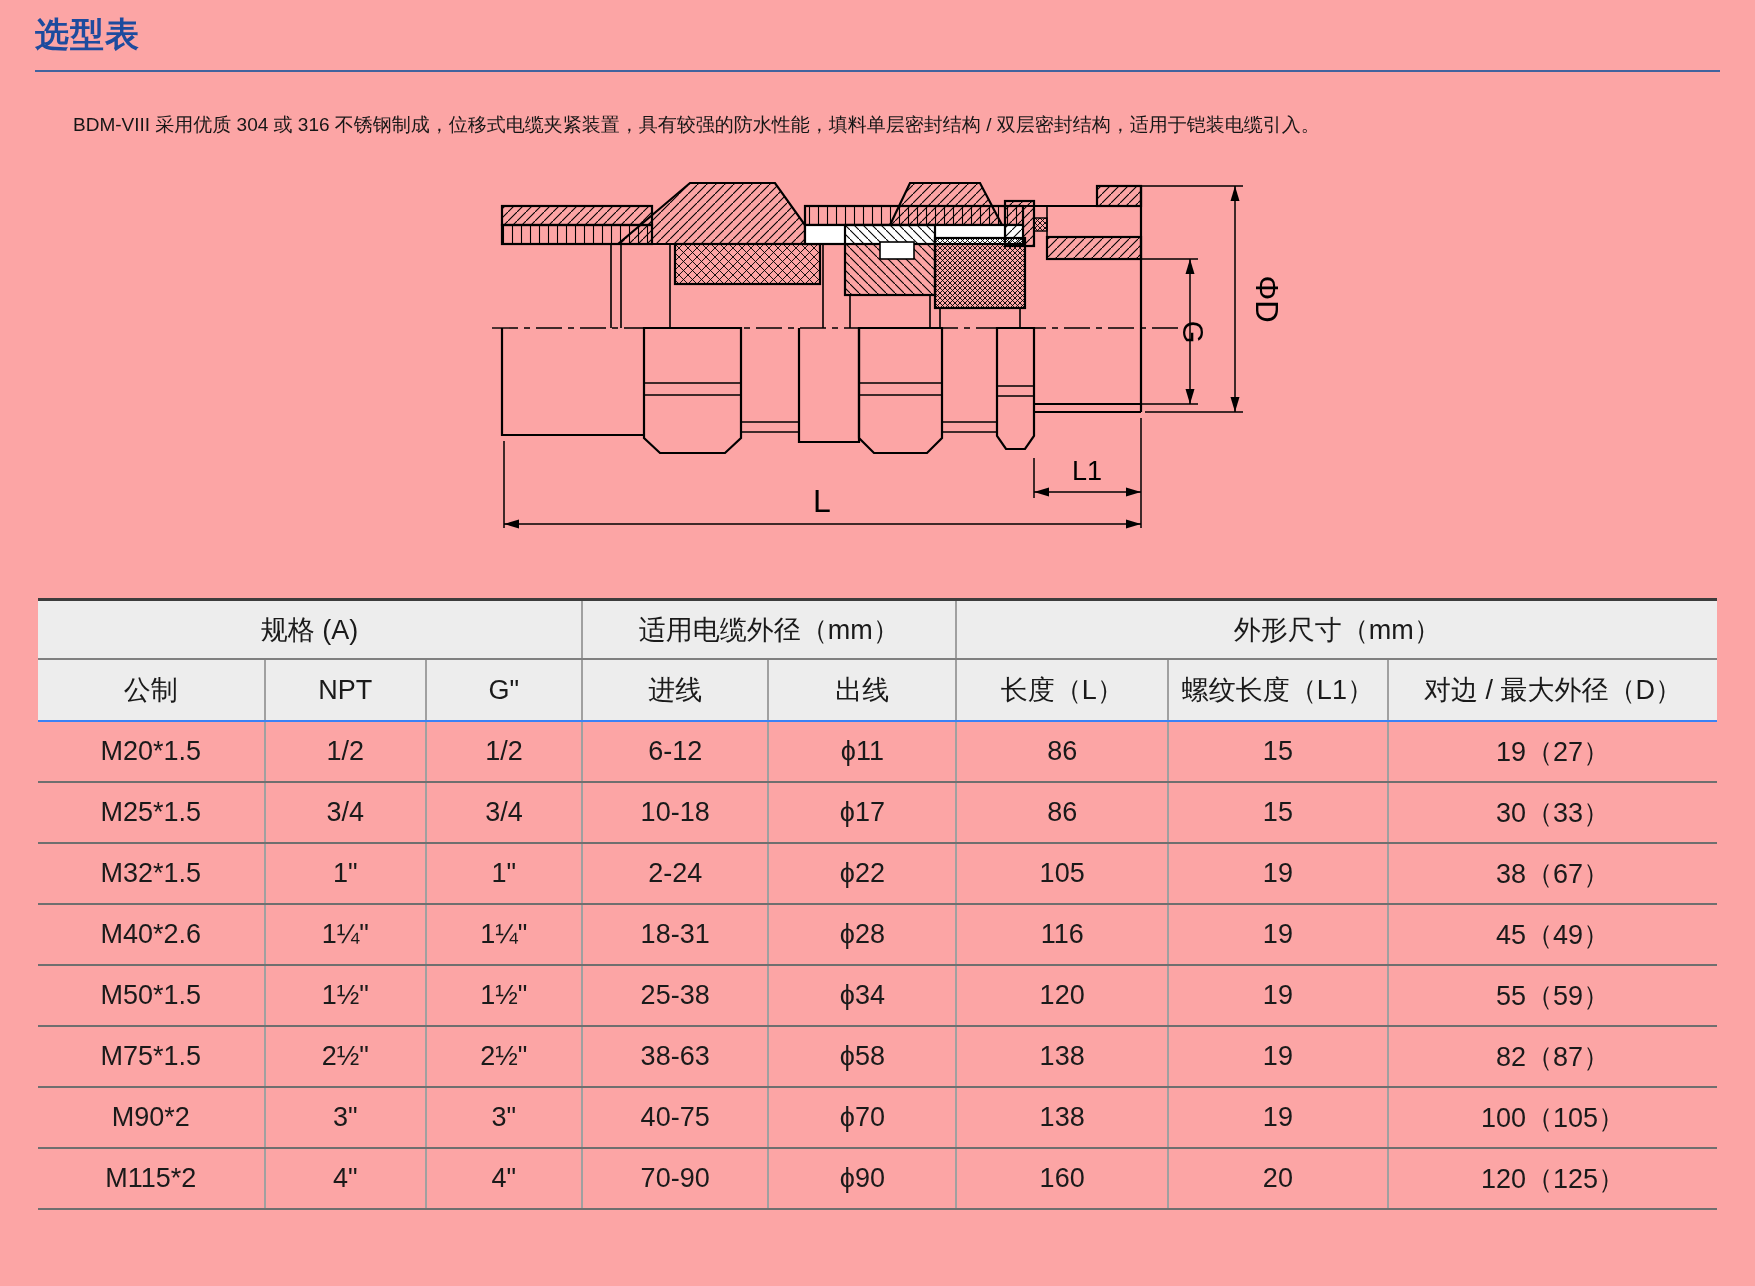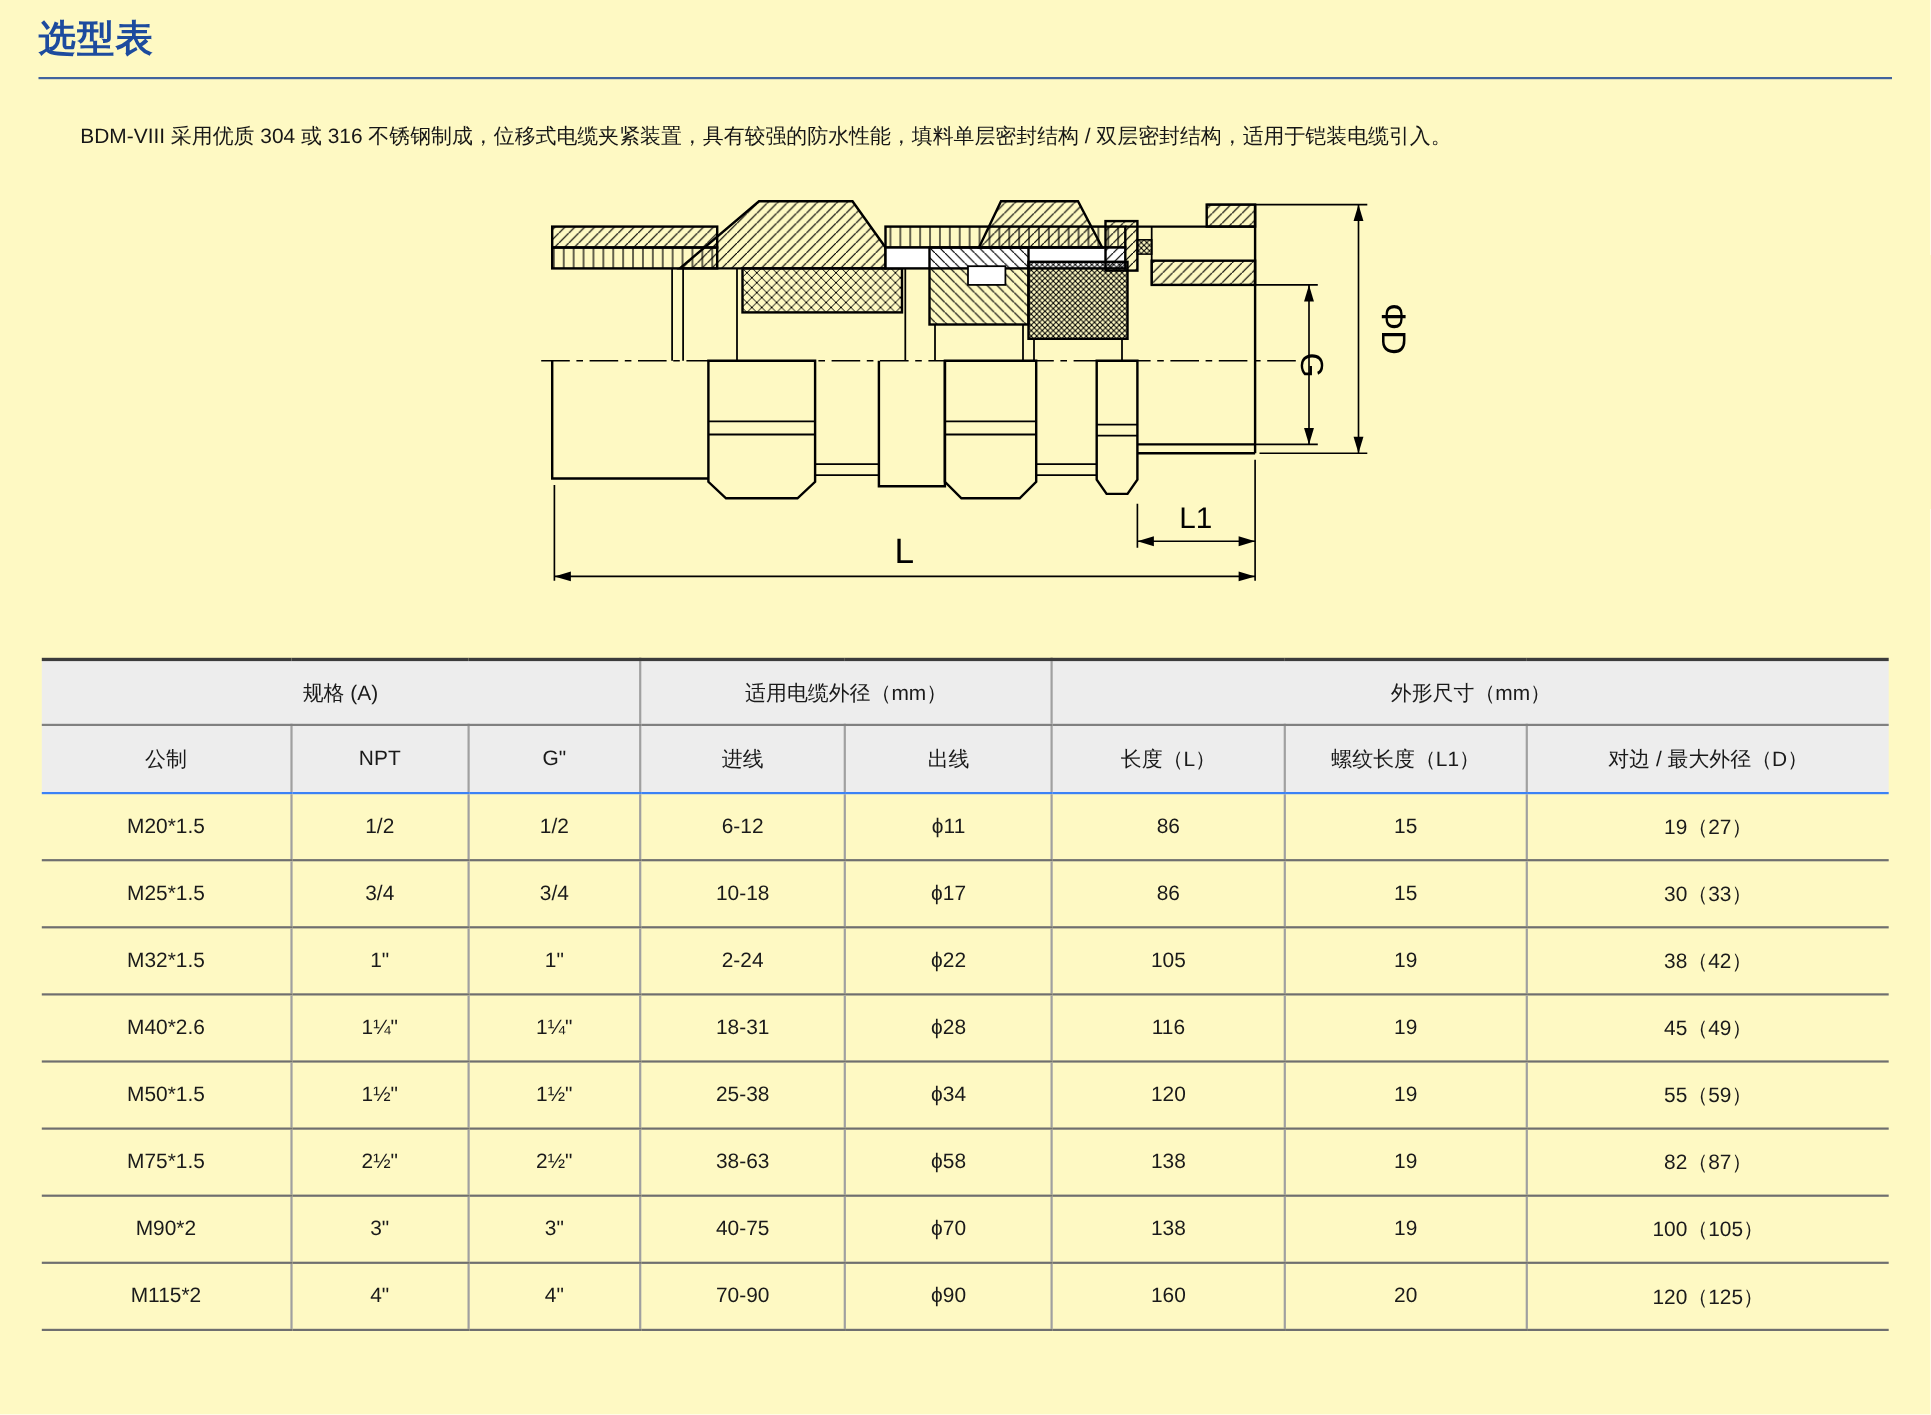--- a/index.html
+++ b/index.html
@@ -1,17 +1,17 @@
 <!DOCTYPE html>
 <html><head>
 <meta charset="utf-8">
 <style>
   html,body{margin:0;padding:0;background:#ffffff;}
   #page{
-    position:relative;width:1755px;height:1286px;background:#fef9c3;overflow:hidden;
+    position:relative;width:1755px;height:1286px;background:#fca5a5;overflow:hidden;
     font-family:"Liberation Sans","DejaVu Sans",sans-serif;color:#151515;
   }
   
   #title{
     position:absolute;left:35px;top:12px;font-size:34px;font-weight:700;color:#1d4b9e;
     letter-spacing:1px;
   }
   #rule{
     position:absolute;left:35px;top:70px;width:1685px;height:2px;background:#41639e;
   }
@@ -20,21 +20,21 @@
     font-size:19px;line-height:55px;text-indent:2em;color:#161616;
     text-align:justify;
   }
   
   #drawing{position:absolute;left:490px;top:158px;width:800px;height:372px;}
   #drawing text{font-family:"Liberation Sans","DejaVu Sans",sans-serif;fill:#000;}
   
   #spec-table{
     position:absolute;left:38px;top:598px;width:1679px;
     border-collapse:collapse;table-layout:fixed;
-    font-size:19px;color:#1a1a1a;
+    font-size:27px;color:#1a1a1a;
     border-top:3px solid #3c3c3c;
   }
   #spec-table th,#spec-table td{
     text-align:center;vertical-align:middle;padding:0;font-weight:400;
   }
   #spec-table thead th{background:#ededed;}
   #spec-table tr.group-row th{height:57px;border-bottom:2px solid #808080;}
   #spec-table tr.col-row th{height:60px;border-bottom:2px solid #3b82f6;}
   #spec-table tbody td{height:59px;border-bottom:2px solid #6f6f6f;}
   #spec-table .v{border-left:2px solid #a0a0a0;}
@@ -203,21 +203,21 @@
           <td class="v">30（33）</td>
         </tr>
         <tr>
           <td>M32*1.5</td>
           <td class="v">1"</td>
           <td class="v">1"</td>
           <td class="v">2-24</td>
           <td class="v">ϕ22</td>
           <td class="v">105</td>
           <td class="v">19</td>
-          <td class="v">38（42）</td>
+          <td class="v">38（67）</td>
         </tr>
         <tr>
           <td>M40*2.6</td>
           <td class="v">1¼"</td>
           <td class="v">1¼"</td>
           <td class="v">18-31</td>
           <td class="v">ϕ28</td>
           <td class="v">116</td>
           <td class="v">19</td>
           <td class="v">45（49）</td>

